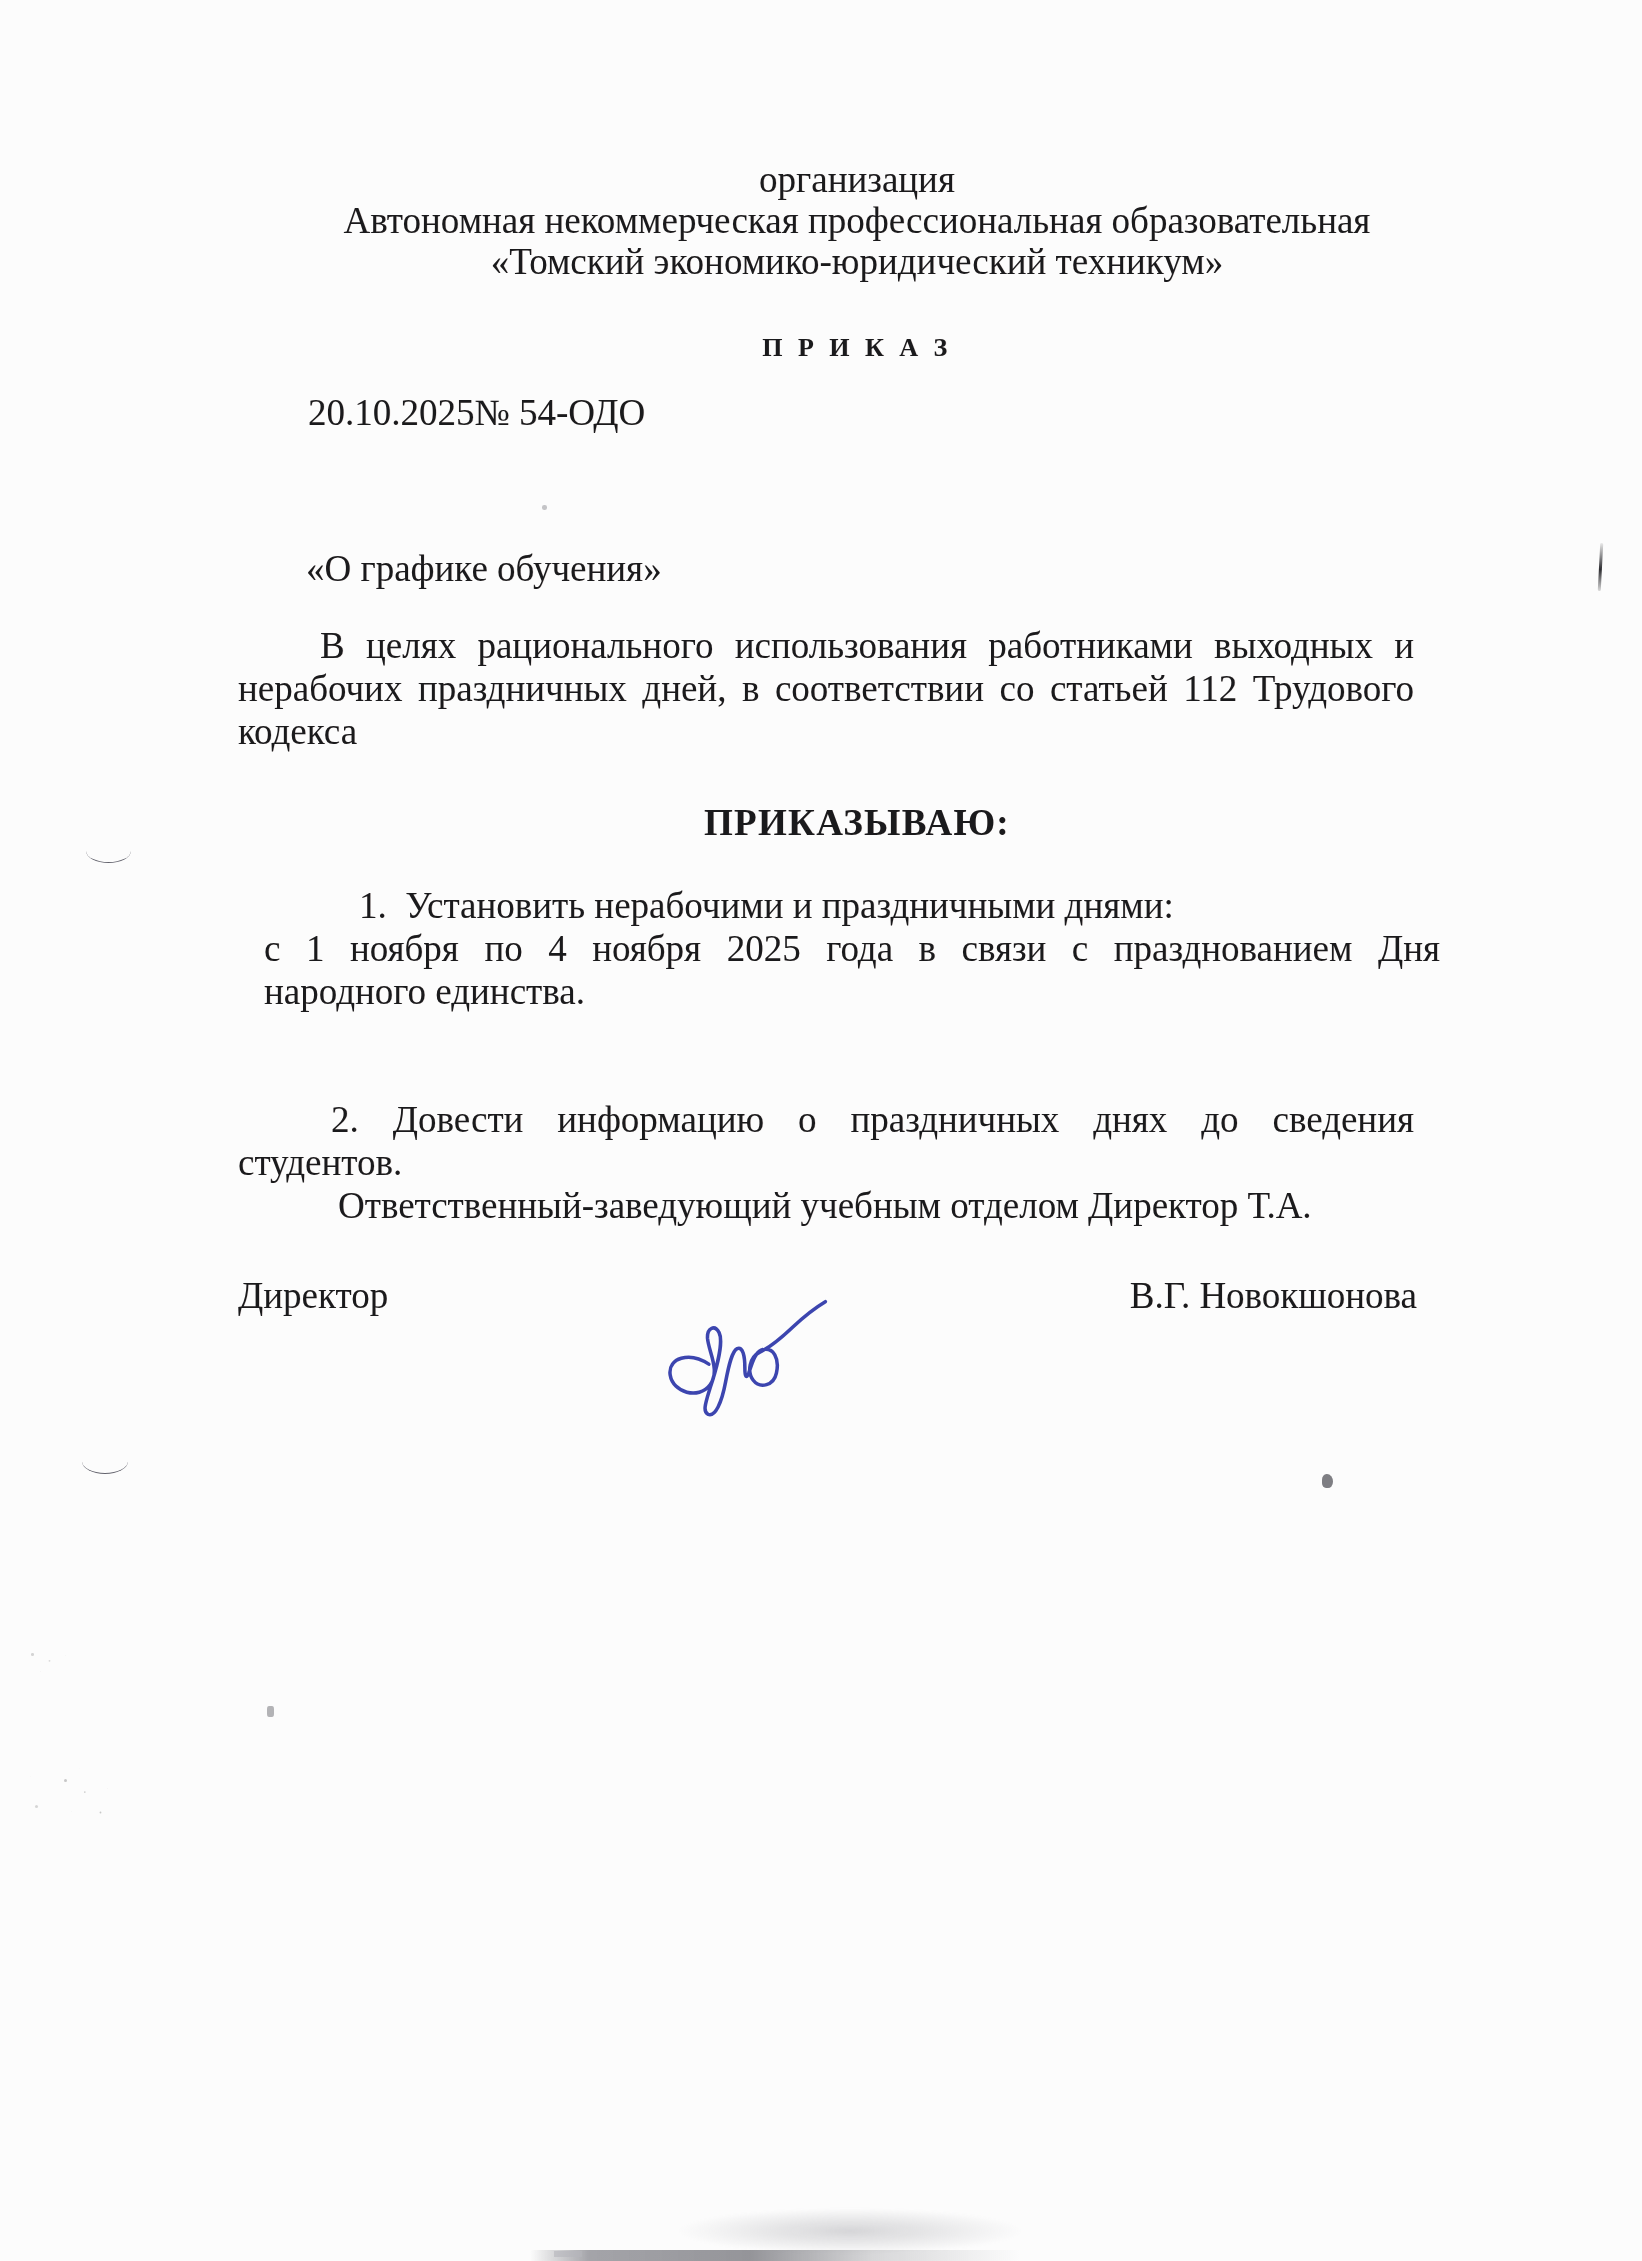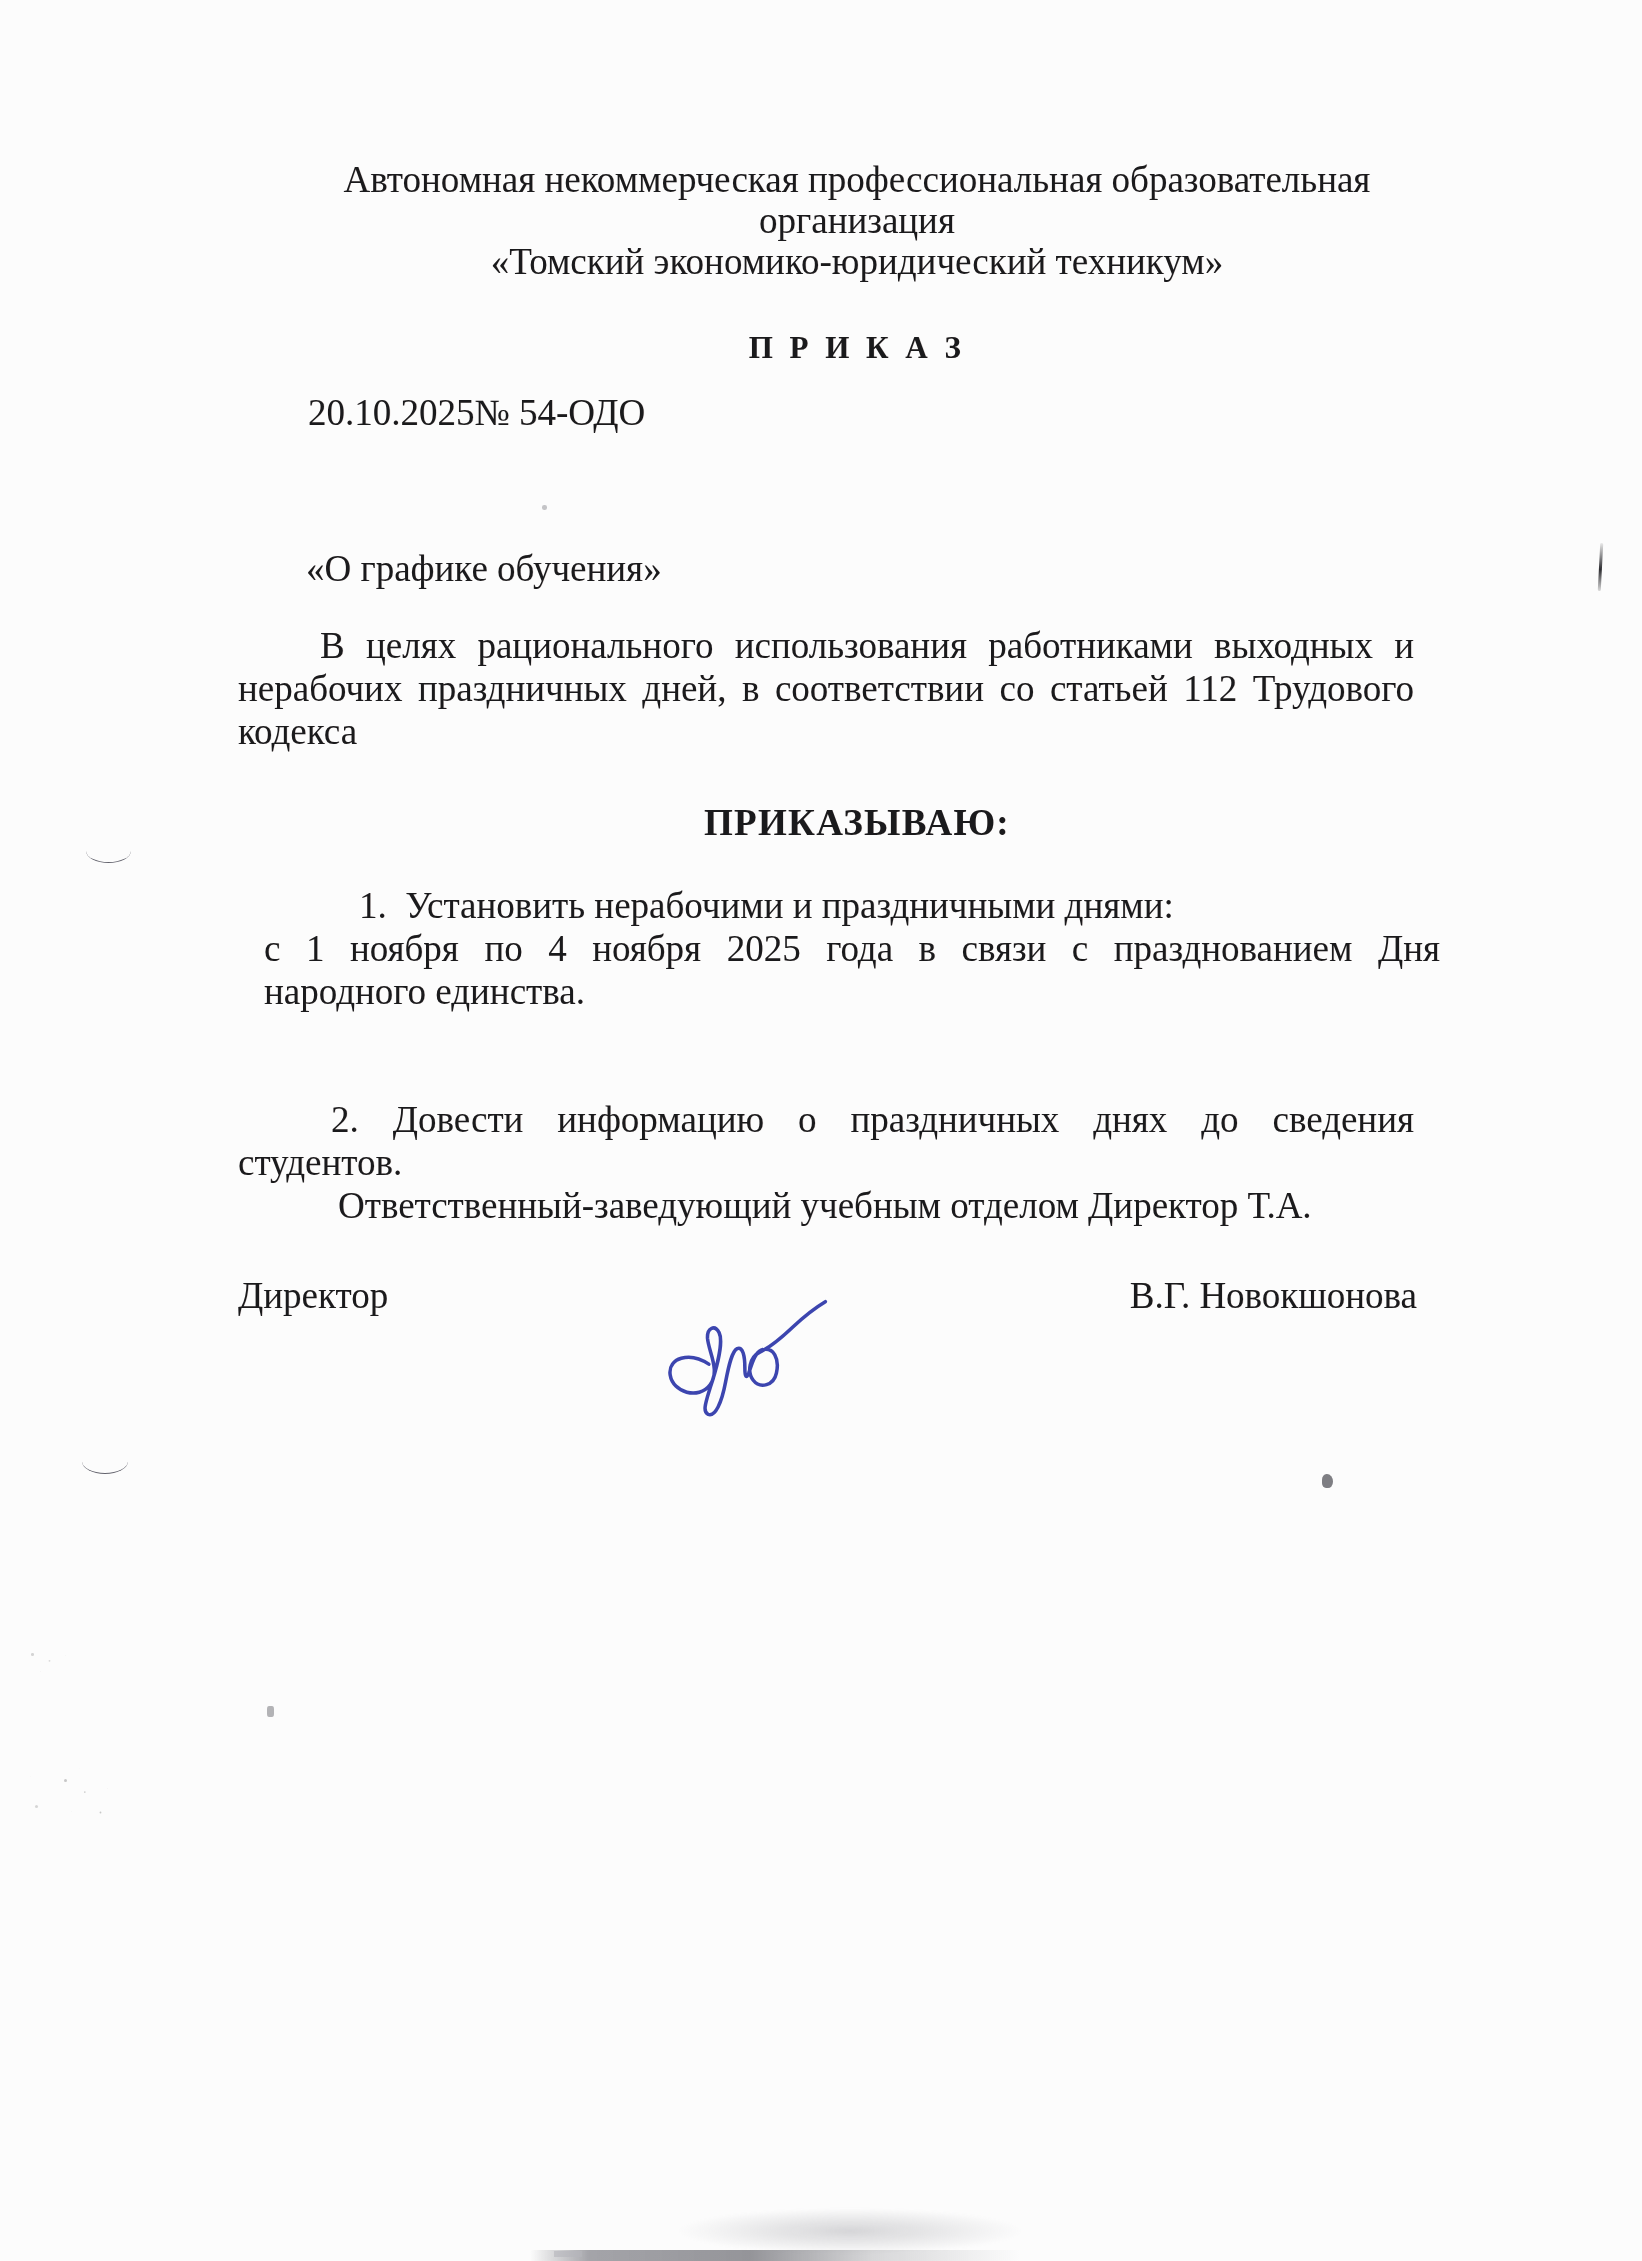--- a/index.html
+++ b/index.html
@@ -10,21 +10,21 @@
     color:#1a1a1c;
   }
   .abs{position:absolute;}
   .txt{
     font-size:37px;line-height:43px;
     text-shadow:0.4px 0.4px 0 rgba(120,60,50,0.18);
   }
   .block{left:238px;width:1176px;}
   .centered{left:269px;width:1176px;text-align:center;}
   .org-block{top:159px;line-height:41px;}
-  .doc-title{top:325px;font-weight:bold;font-size:31px;line-height:45px;letter-spacing:4.5px;}
+  .doc-title{top:325px;font-weight:bold;font-size:26px;line-height:45px;letter-spacing:4.5px;}
   .meta-row{
     top:391px;left:238px;width:1151px;box-sizing:border-box;padding-left:70px;
     display:flex;justify-content:flex-start;
   }
   .subject{top:547px;left:306px;}
   .preamble{top:624px;}
   .resolution{top:801px;font-weight:bold;letter-spacing:1.3px;}
   .item1{top:884px;margin-left:26px;}
   .item2{top:1098px;}
   .line{display:block;}
@@ -74,22 +74,22 @@
     background:linear-gradient(90deg,rgba(130,130,136,0) 0%,rgba(110,110,118,.62) 12%,
                rgba(95,95,102,.66) 45%,rgba(130,130,136,.3) 70%,rgba(130,130,136,0) 100%);
     filter:blur(0.6px);
   }
   .bottom-micro{left:554px;top:2251px;width:28px;height:5.8px;background:#b6b6bc;opacity:.6;filter:blur(0.6px);}
 </style>
 </head>
 <body>
 
 <div class="abs txt centered org-block">
+  <span class="line">организация</span>
   <span class="line">Автономная некоммерческая профессиональная образовательная</span>
-  <span class="line">организация</span>
   <span class="line">«Томский экономико-юридический техникум»</span>
 </div>
 
 <div class="abs txt centered doc-title">П Р И К А З</div>
 
 <div class="abs txt meta-row">
   <span>20.10.2025</span>
   <span>№ 54-ОДО</span>
 </div>
 

